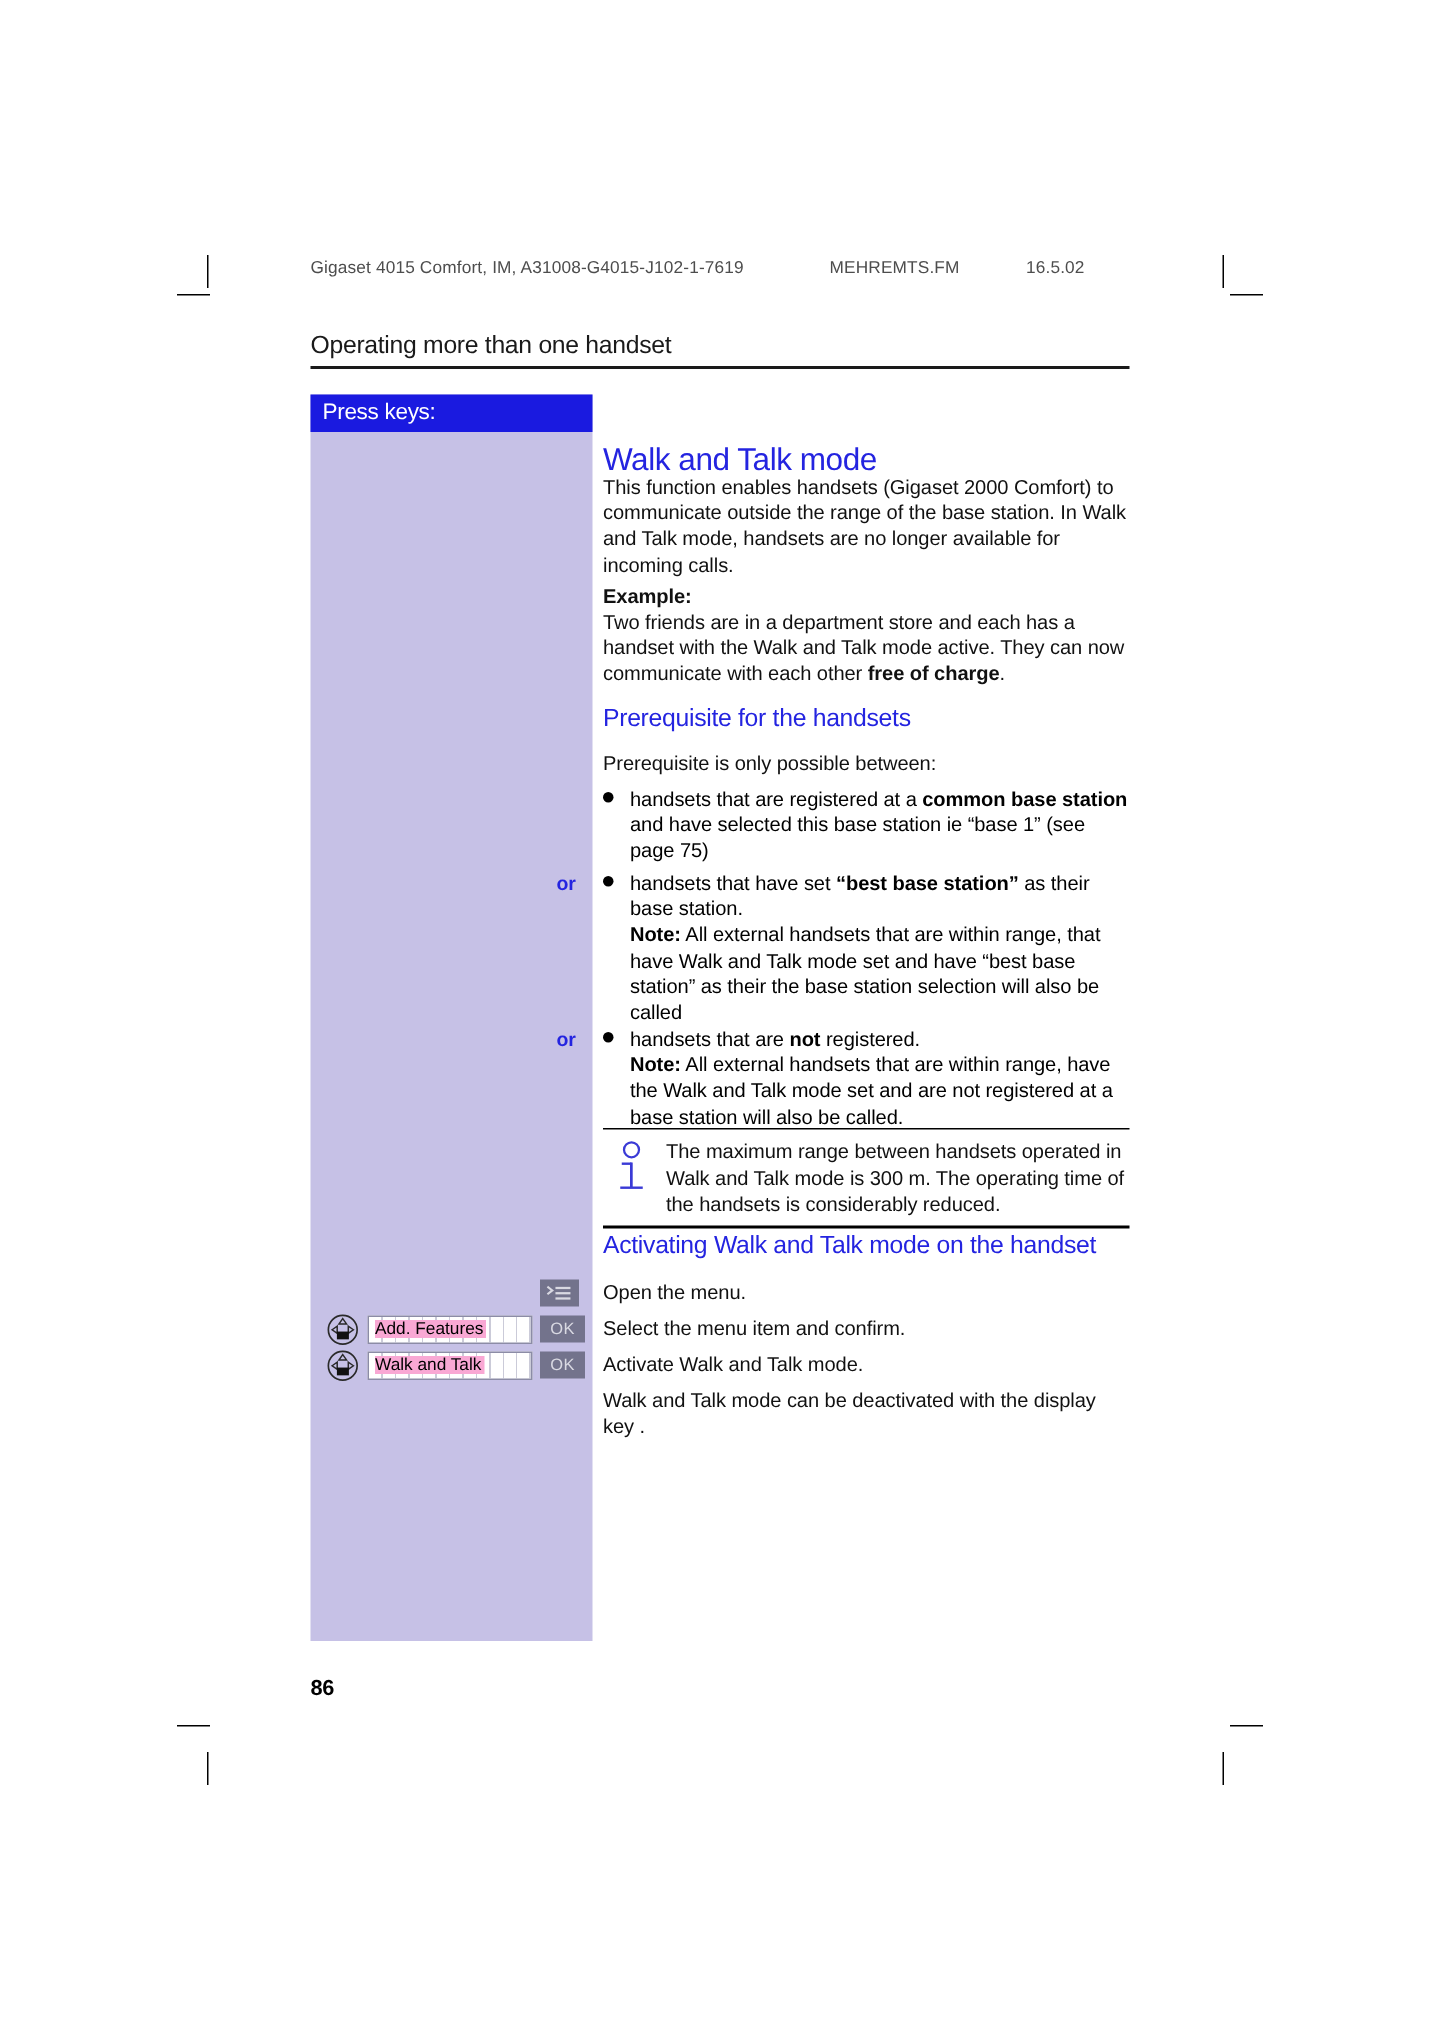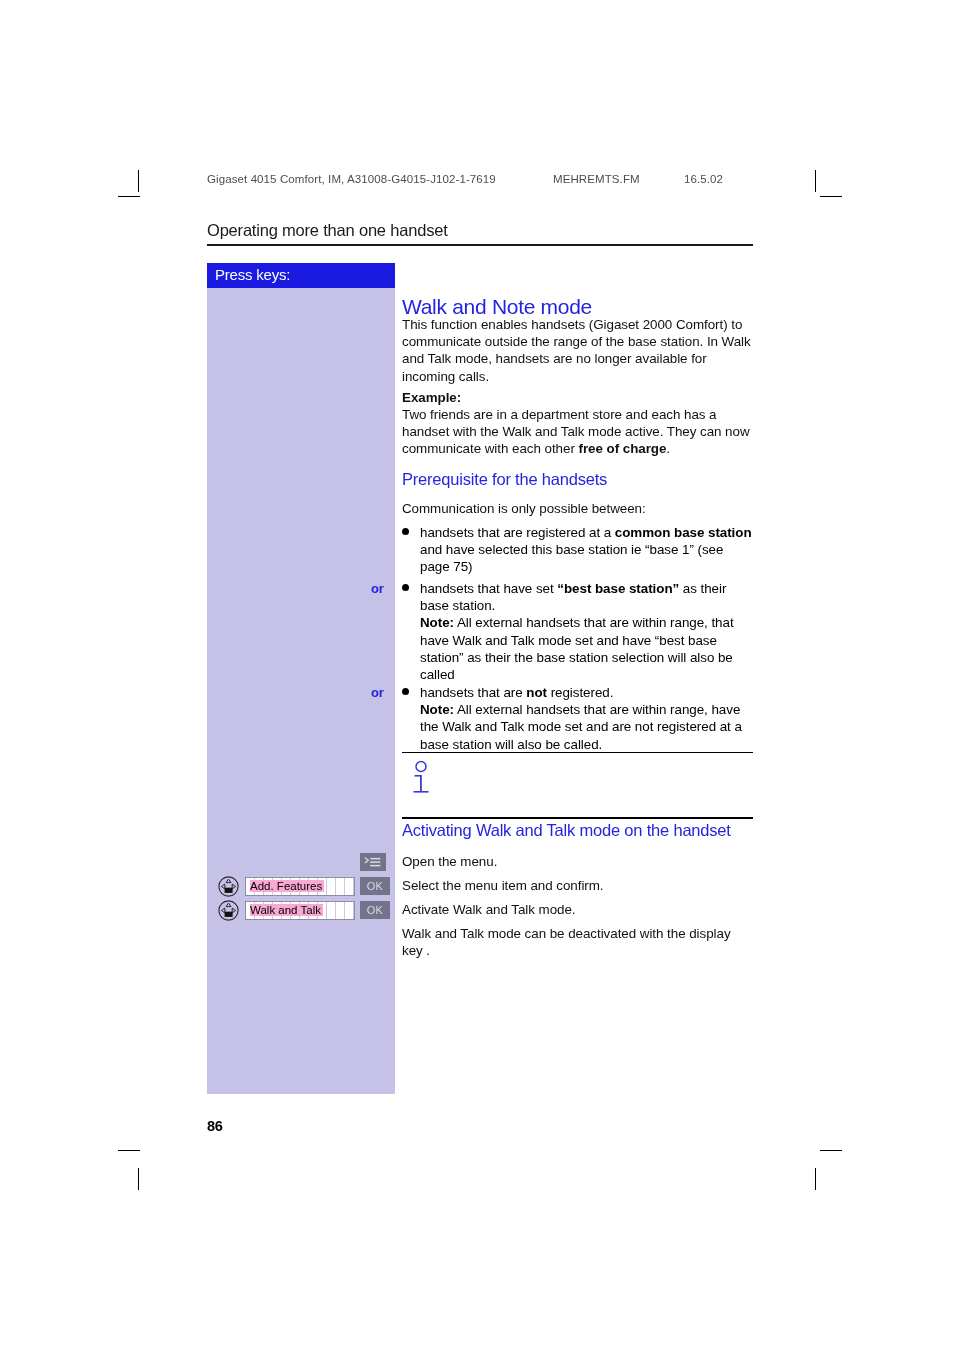--- a/index.html
+++ b/index.html
@@ -346,31 +346,31 @@
     </svg>
     <div class="field-box">
       <div class="field-cells"></div>
       <span class="field-text">Walk and Talk</span>
     </div>
     <div class="ok-key">OK</div>
   </div>
 
 </div>
 
-<h1 class="h1 abs" id="h1-walktalk">Walk and Note mode</h1>
+<h1 class="h1 abs" id="h1-walktalk">Walk and Talk mode</h1>
 
 <p class="body-p abs" id="p-intro">This function enables handsets (Gigaset 2000 Comfort) to communicate outside the range of the base station. In Walk and Talk mode, handsets are no longer available for incoming calls.</p>
 
 <p class="body-p abs" id="p-example-h">Example:</p>
 
 <p class="body-p abs" id="p-example">Two friends are in a department store and each has a handset with the Walk and Talk mode active. They can now communicate with each other <b>free of charge</b>.</p>
 
 <h2 class="h2 abs" id="h2-prereq">Prerequisite for the handsets</h2>
 
-<p class="body-p abs" id="p-comm">Communication is only possible between:</p>
+<p class="body-p abs" id="p-comm">Prerequisite is only possible between:</p>
 
 <div class="bullet-block" id="bullet-1">
   <span class="bullet-mark"></span>
   <div class="bullet-text">handsets that are registered at a <b>common base station</b> and have selected this base station ie “base 1” (see page 75)</div>
 </div>
 
 <span class="or-label" id="or-1">or</span>
 <div class="bullet-block" id="bullet-2">
   <span class="bullet-mark"></span>
   <div class="bullet-text">handsets that have set <b>“best base station”</b> as their base station.<br><b>Note:</b> All external handsets that are within range, that have Walk and Talk mode set and have “best base station” as their the base station selection will also be called</div>
@@ -384,20 +384,21 @@
 
 <div id="notebox">
   <div id="notebox-rule-top"></div>
   <div id="notebox-inner">
     <svg id="note-icon" viewBox="0 0 22 40">
       <circle cx="11" cy="6.5" r="5" fill="none" stroke="#3a3ad6" stroke-width="1.5"></circle>
       <rect x="4.5" y="15" width="6.5" height="1.6" fill="#3a3ad6"></rect>
       <rect x="10" y="15" width="1.8" height="17" fill="#3a3ad6"></rect>
       <rect x="3.5" y="31" width="15" height="1.6" fill="#3a3ad6"></rect>
     </svg>
+    <div id="note-text" class="body-p">The maximum range between handsets operated in Walk and Talk mode is 300 m. The operating time of the handsets is considerably reduced.</div>
   </div>
   <div id="notebox-rule-bottom"></div>
 </div>
 
 <h2 class="h2 abs" id="h2-activate">Activating Walk and Talk mode on the handset</h2>
 
 <p class="body-p abs" id="p-openmenu">Open the menu.</p>
 <p class="body-p abs" id="p-selectitem">Select the menu item and confirm.</p>
 <p class="body-p abs" id="p-activate">Activate Walk and Talk mode.</p>
 <p class="body-p abs" id="p-deactivate">Walk and Talk mode can be deactivated with the display key .</p>

